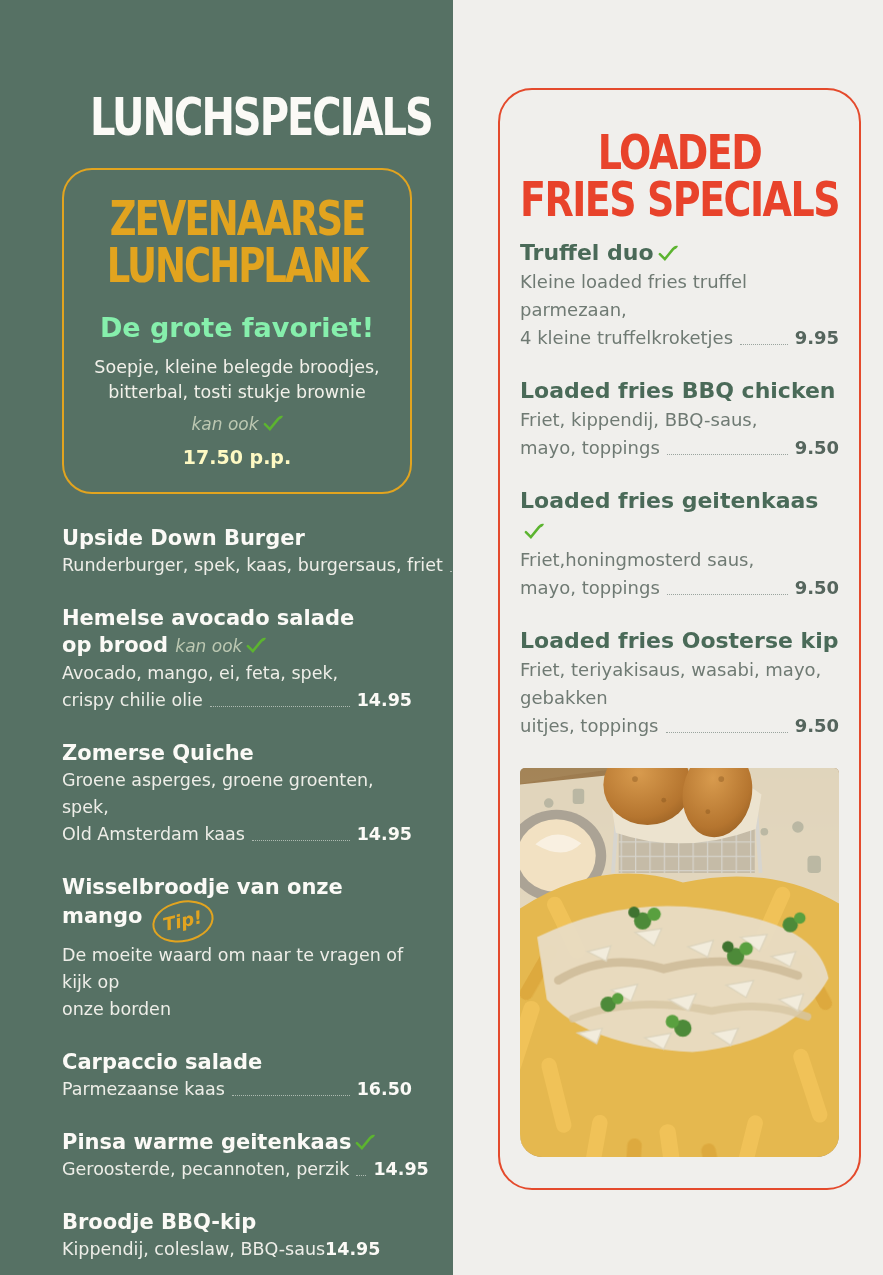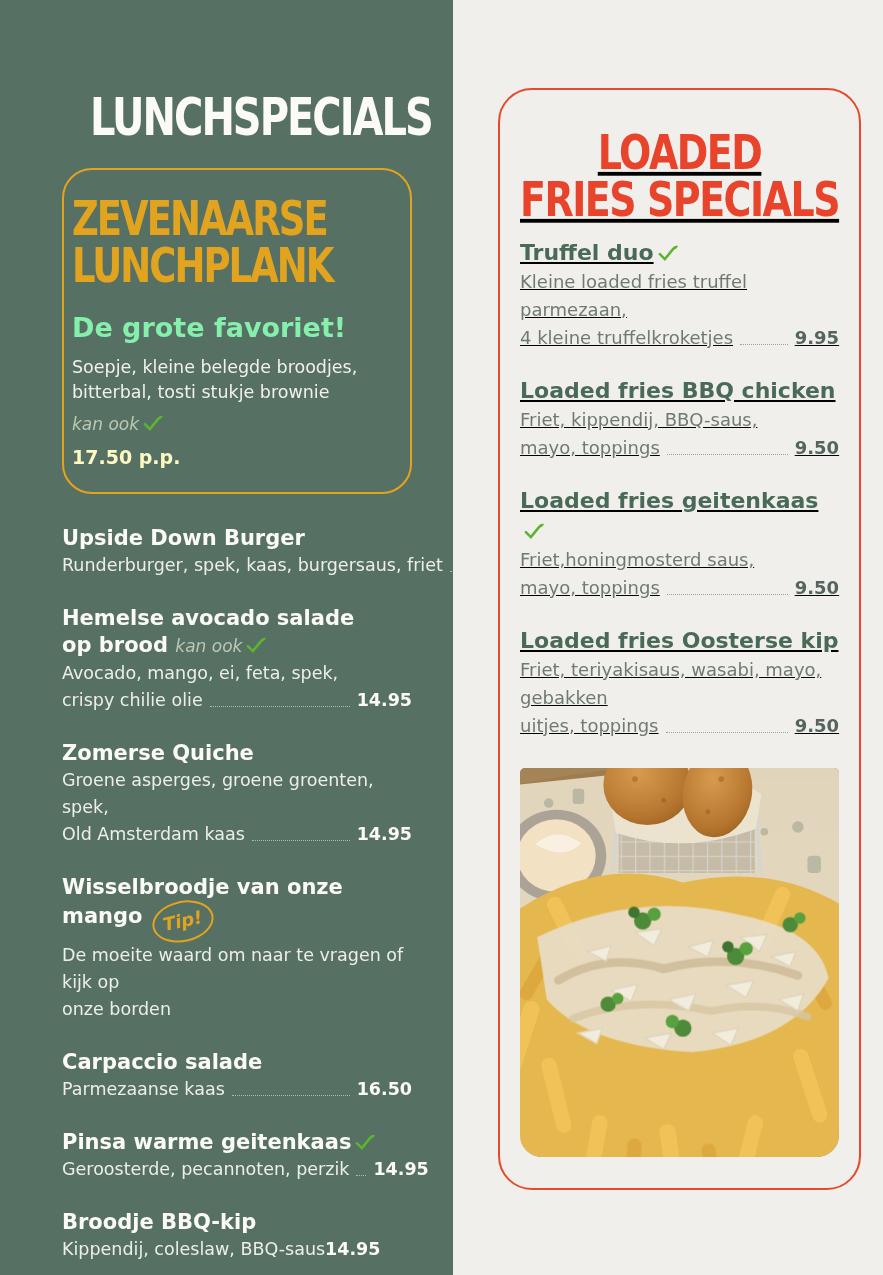--- a/index.html
+++ b/index.html
@@ -9,21 +9,21 @@
           background:#f0efec; display:flex; }
 
   
   .left-panel { width:453px; height:100%; background:#567164; color:#f5f4ef;
                 padding:16px 41px 0 62px; flex:0 0 auto; }
   .page-title-wrap { margin-top:72px; height:58px; }
   .page-title { font-size:40px; font-weight:800; letter-spacing:-2px; color:#fbfaf6;
                 transform:scaleY(1.28); transform-origin:top left; margin-left:28px; white-space:nowrap; }
 
   .plank-box { margin-top:22px; border:2.5px solid #e2a41f; border-radius:30px;
-               padding:26px 8px 24px; }
+               padding:26px 8px 24px; text-align:center; }
   .plank-title-wrap { height:102px; }
   .plank-title { font-size:37px; font-weight:800; letter-spacing:-2px; line-height:36px;
                  color:#e2a41f; transform:scaleY(1.3); transform-origin:top center; white-space:nowrap; }
   .plank-sub { font-size:27px; font-weight:800; color:#86efac; margin-top:14px; }
   .plank-desc { font-size:17.5px; line-height:25px; margin-top:12px; color:#f2f1ea; }
   .plank-note { margin-top:9px; font-size:17px; }
   .plank-price { margin-top:12px; font-size:19px; font-weight:700; color:#fef9c3; }
 
   .note { font-style:italic; font-weight:400; color:#bcc8b2; }
   .check { width:20px; height:17px; vertical-align:-2px; margin-left:4px; }
@@ -37,21 +37,21 @@
   .leader { flex:1 1 auto; border-bottom:1.8px dotted rgba(245,245,240,.55); margin:0 7px 7px 7px; min-width:10px; }
   .price { font-weight:800; color:#fbfaf6; white-space:nowrap; }
 
   .tip-badge { display:inline-block; border:2.5px solid #e2a41f; border-radius:50%;
                color:#e2a41f; font-style:italic; font-weight:700; font-size:18px;
                padding:4px 9px 6px; transform:rotate(-12deg); margin-left:10px; vertical-align:-4px; }
 
   
   .right-panel { flex:1; background:#f0efec; padding:88px 31px 0 45px; }
   .fries-box { border:2.5px solid #e44a2c; border-radius:34px; height:1102px;
-               padding:40px 20px 31px; display:flex; flex-direction:column;text-decoration:underline; }
+               padding:40px 20px 31px; display:flex; flex-direction:column; }
   .fries-title-wrap { height:110px; text-align:center; }
   .fries-title { font-size:38px; font-weight:800; letter-spacing:-1.5px; line-height:37px;
                  color:#e8432b; transform:scaleY(1.27); transform-origin:top center; white-space:nowrap; }
   .fries-items { margin-top:26px; }
   .fries-items .item { margin-bottom:24px; }
   .fries-items .item-name { color:#4a6a58; font-size:22px; line-height:30px; }
   .fries-items .item-desc, .fries-items .price-row { color:#6f7a73; font-size:18px; line-height:28px; }
   .fries-items .leader { border-bottom-color:#9aa49e; }
   .fries-items .price { color:#55655d; }
 

